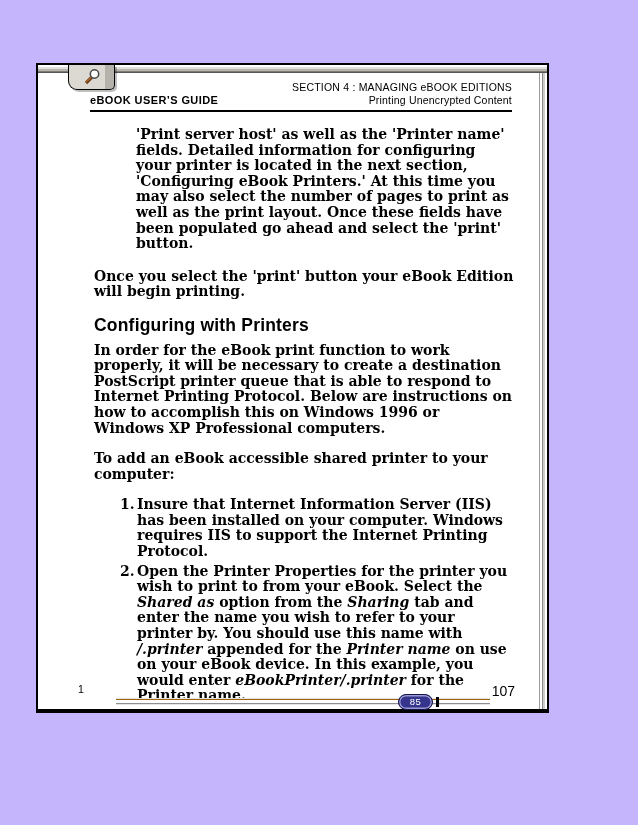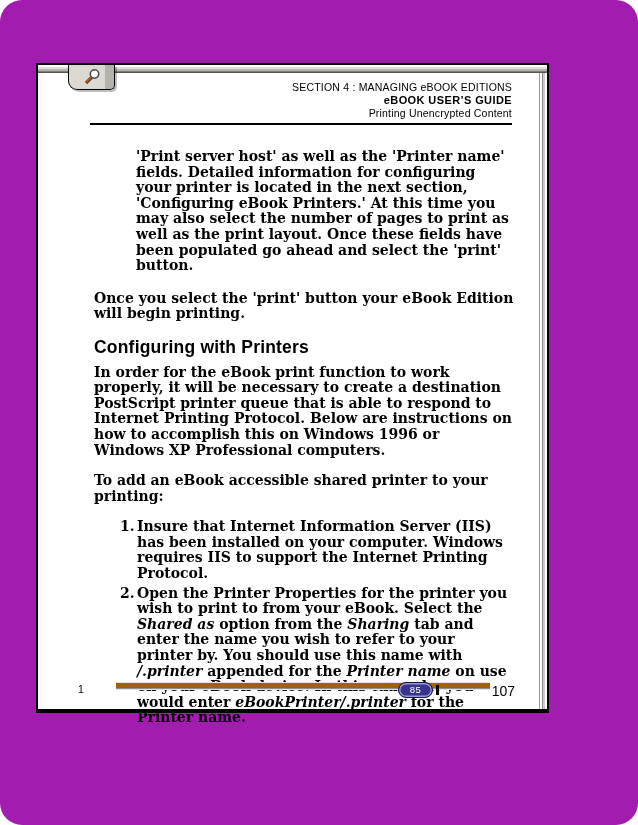--- a/index.html
+++ b/index.html
@@ -1,19 +1,19 @@
 <!DOCTYPE html>
 <html><head>
 <meta charset="utf-8">
 <style>
   * { margin:0; padding:0; box-sizing:border-box; }
   html,body { background:#fff; }
   .canvas {
-    position:relative; width:638px; height:825px; background:#a21caf;
-    font-family:"Liberation Sans", sans-serif; overflow:hidden;border-radius:22px;
+    position:relative; width:638px; height:825px; background:#c4b5fd;
+    font-family:"Liberation Sans", sans-serif; overflow:hidden;
   }
   
   .reader-window {
     position:absolute; left:36px; top:63px; width:513px; height:650px;
     background:#ffffff; border:2px solid #000; border-bottom-width:4px;
   }
   .top-bar {
     position:absolute; left:0; top:0; right:0; height:8px;
     background:linear-gradient(180deg,#ffffff 0 2px,#e2e0da 2px 4px,#b8b5ae 4px 6px,#7e7c76 6px 8px);
     border-bottom:1px solid #555;
@@ -27,48 +27,48 @@
     background:linear-gradient(90deg,#dcd9d2 0 80%,#b5b2ab 80% 100%);
     border:1px solid #000; border-top:none;
     border-radius:0 0 5px 9px;
     box-shadow:2px 2px 0 rgba(0,0,0,0.25);
     cursor:pointer; z-index:5;
     display:flex; align-items:center; justify-content:center;
   }
   
   .page-header { position:absolute; left:52px; top:16px; width:422px; }
   .hdr-right { text-align:right; font-size:10.5px; color:#000; letter-spacing:0.2px; line-height:13px; }
-  .hdr-row { display:flex; justify-content:space-between; align-items:flex-end; line-height:13px;flex-direction:column; }
+  .hdr-row { display:flex; justify-content:space-between; align-items:flex-end; line-height:13px; }
   .hdr-left { font-size:11px; font-weight:bold; letter-spacing:0.4px; }
   .hdr-sub { font-size:10.5px; letter-spacing:0.2px; }
   .hdr-rule { margin-top:3px; height:2px; background:#000; }
   
   .content {
-    position:absolute; left:56px; top:84px; width:420px;
+    position:absolute; left:56px; top:62px; width:420px;
     font-family:"DejaVu Serif","Liberation Serif",serif;
     font-weight:600; font-size:14px; line-height:15.6px; color:#000;
   }
   .content i { font-style:italic;margin-top:48px; }
   .p-indent { margin-left:42px; margin-bottom:17px; }
   .p { margin-bottom:15px; }
   .section-heading {
     font-family:"Liberation Sans", sans-serif; font-weight:bold;
     font-size:17.5px; margin:18px 0 9px 0; letter-spacing:0.2px;
   }
   ol.steps { list-style:none; margin-top:3px; }
   ol.steps li { display:flex; margin-left:26px; margin-bottom:4px; }
   ol.steps .num { flex:none; width:17px; }
   ol.steps .li-text { flex:1; }
   
   .footer { position:absolute; left:0; right:10px; bottom:8px; height:22px; }
   .pg-first { position:absolute; left:40px; top:4px; font-size:10.5px; }
   .pg-last  { position:absolute; right:22px; top:4px; font-size:14px; }
   .slider-track {
-    position:absolute; left:78px; top:4px; width:374px; height:5px; cursor:pointer;
-    border-top:5px solid #a16207; border-bottom:1px solid #8f8f8f;
+    position:absolute; left:78px; top:20px; width:374px; height:5px; cursor:pointer;
+    border-top:1px solid #a16207; border-bottom:1px solid #8f8f8f;
     background:#fff;
     box-shadow:0 1px 0 #e4e4e4, 0 -1px 0 #e4e4e4;
   }
   .slider-thumb {
     position:absolute; left:282px; top:-6px; width:35px; height:16px;
     background:#35358e; border:1px solid #14144a; border-radius:8px;
     box-shadow:inset 0 0 0 1.5px #9a9ad2;
     color:#fff; font-size:9.5px; text-align:center; line-height:14px;
     letter-spacing:0.5px; cursor:grab;
   }
@@ -103,21 +103,21 @@
         <span class="hdr-sub">Printing Unencrypted Content</span>
       </div>
       <div class="hdr-rule"></div>
     </div>
 
     <div class="content">
       <p class="p-indent">'Print server host' as well as the 'Printer name' fields. Detailed information for configuring your printer is located in the next section, 'Configuring eBook Printers.' At this time you may also select the number of pages to print as well as the print layout. Once these fields have been populated go ahead and select the 'print' button.</p>
       <p class="p">Once you select the 'print' button your eBook Edition will begin printing.</p>
       <h2 class="section-heading">Configuring with Printers</h2>
       <p class="p">In order for the eBook print function to work properly, it will be necessary to create a destination PostScript printer queue that is able to respond to Internet Printing Protocol. Below are instructions on how to accomplish this on Windows 1996 or Windows XP Professional computers.</p>
-      <p class="p">To add an eBook accessible shared printer to your printing:</p>
+      <p class="p">To add an eBook accessible shared printer to your computer:</p>
       <ol class="steps">
         <li>
           <span class="num">1.</span>
           <span class="li-text"><span>Insure that Internet Information Server (IIS) has been installed on your computer. Windows requires IIS to support the Internet Printing Protocol.</span></span>
         </li>
         <li>
           <span class="num">2.</span>
           <span class="li-text"><span>Open the Printer Properties for the printer you wish to print to from your eBook. Select the </span><i>Shared as</i><span> option from the </span><i>Sharing</i><span> tab and enter the name you wish to refer to your printer by. You should use this name with </span><i>/.printer</i><span> appended for the </span><i>Printer name</i><span> on use on your eBook device. In this example, you would enter </span><i>eBookPrinter/.printer</i><span> for the Printer name.</span></span>
         </li>
       </ol>

